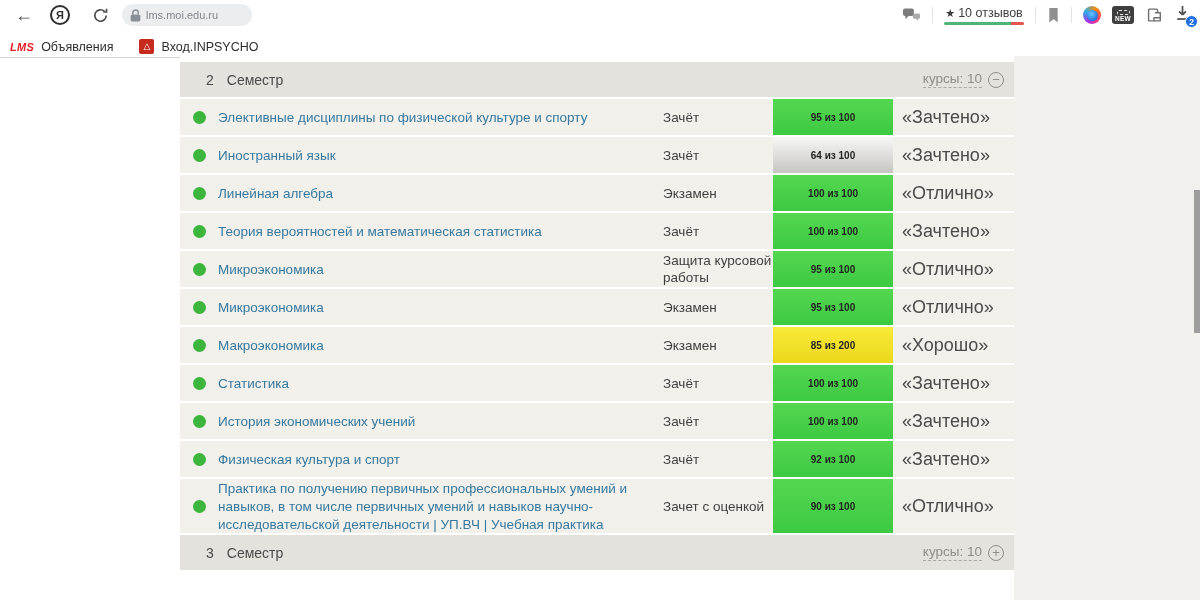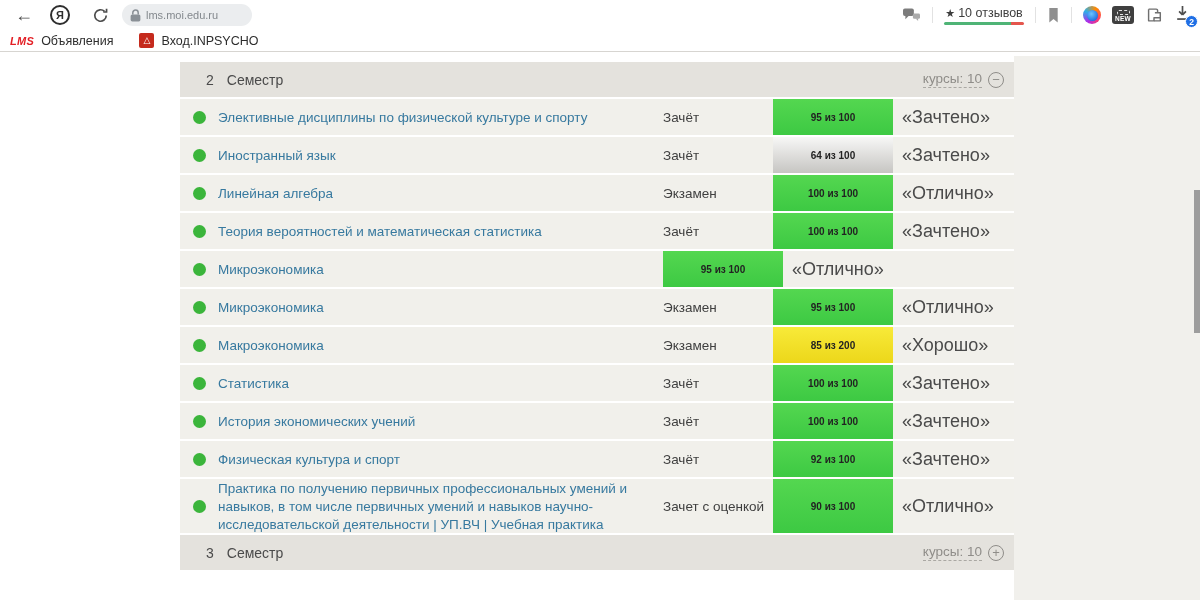--- a/index.html
+++ b/index.html
@@ -39,21 +39,21 @@
     display:flex; flex-direction:column; align-items:center; justify-content:flex-end;
     padding-bottom:2px; cursor:pointer; }
   .new-badge .cam { width:13px; height:5px; border:1px dashed rgba(255,255,255,.85);
     border-radius:2px; margin-bottom:1px; }
   .new-badge .txt { font-size:6.5px; font-weight:bold; color:#fff; letter-spacing:.3px; line-height:6px; }
   .dl-wrap { position:relative; width:20px; height:22px; cursor:pointer; }
   .dl-badge { position:absolute; right:-4px; bottom:-2px; width:13px; height:13px;
     border-radius:50%; background:#1f6fe5; color:#fff; font-size:8.5px; font-weight:bold;
     display:flex; align-items:center; justify-content:center; border:1.5px solid #fff; }
 
-  .bookmarks { position:absolute; left:0; top:30px; width:1200px; height:22px;
+  .bookmarks { position:absolute; left:0; top:36px; width:1200px; height:22px;
     display:flex; align-items:center; gap:26px; padding-left:10px; background:#fff;
     border-bottom:1px solid #d7d5d1; }
   .bm { display:flex; align-items:center; gap:7px; cursor:pointer; }
   .bm-label { font-size:12.5px; color:#2d2d2d; }
   .lms-logo { color:#e31e24; font-weight:bold; font-style:italic; font-size:11px; letter-spacing:.3px; }
   .inp-logo { width:15px; height:15px; background:#c52a1d; border-radius:2px; color:#fff;
     font-size:9px; display:flex; align-items:center; justify-content:center; line-height:1; }
 
   
   .page-bg-right { position:absolute; left:1014px; top:56px; width:186px; height:544px;
@@ -233,20 +233,21 @@
     <div class="grade-cell">«Зачтено»</div>
   </div>
 
   <div class="course-row">
     <div class="dot-cell">
       <span class="dot"></span>
     </div>
     <div class="name-cell">
       <span class="course-link">Микроэкономика</span>
     </div>
+    <div class="type-cell">Защита курсовой работы</div>
     <div class="score-cell green">95 из 100</div>
     <div class="grade-cell">«Отлично»</div>
   </div>
 
   <div class="course-row">
     <div class="dot-cell">
       <span class="dot"></span>
     </div>
     <div class="name-cell">
       <span class="course-link">Микроэкономика</span>

